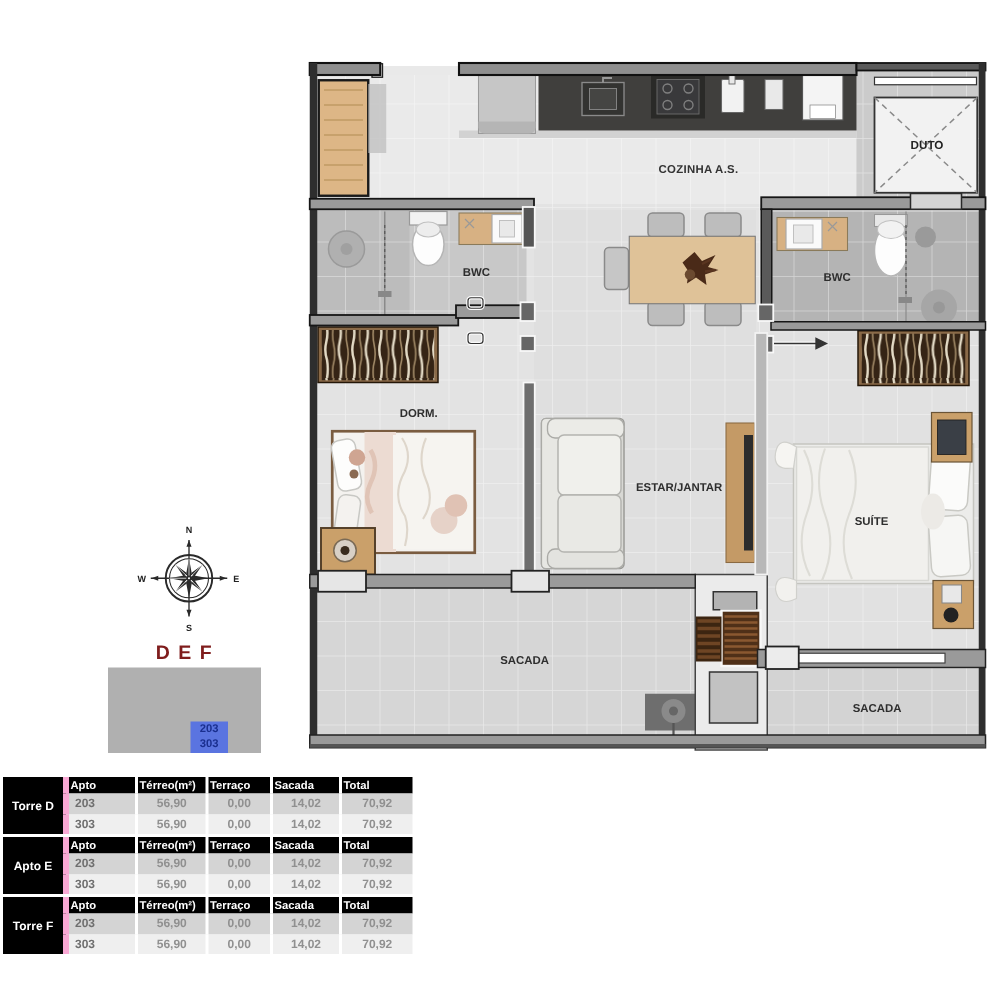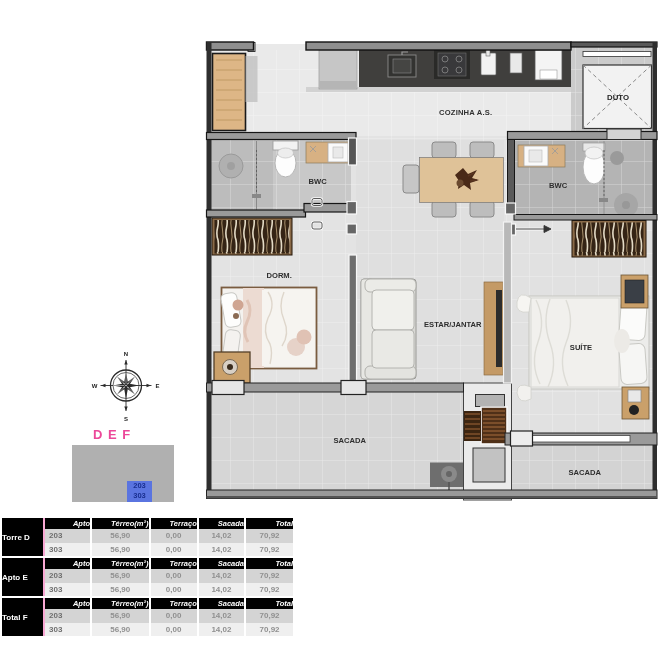--- a/index.html
+++ b/index.html
@@ -1,20 +1,20 @@
 <!DOCTYPE html>
 <html><head><meta charset="utf-8"><style>
 html,body{margin:0;padding:0;background:#fff;}
 #page{position:relative;width:665px;height:665px;font-family:"Liberation Sans",sans-serif;overflow:hidden;background:#fff;}
 svg text{font-family:"Liberation Sans",sans-serif;}
 .blk{position:absolute;left:2px;border-collapse:collapse;table-layout:fixed;}
 .blk th,.blk td{box-sizing:border-box;}
-.blk th{background:#000;color:#fff;font-size:7.5px;font-weight:bold;text-align:right;border-left:2px solid #fff;padding:0 0 0 19px;height:11px;font-style:italic;}
+.blk th{background:#000;color:#fff;font-size:7.5px;font-weight:bold;text-align:left;border-left:2px solid #fff;padding:0 0 0 1px;height:11px;}
 .blk td{font-size:8px;color:#909090;text-align:center;padding:0;height:13.5px;border-left:2px solid #fff;font-weight:bold;}
-.blk td.torre{background:#000;color:#fff;font-weight:bold;font-size:8px;width:42px;border-left:none;border-right:2px solid #f9a8d4;text-align:left;padding:0;}
+.blk td.torre{background:#000;color:#fff;font-weight:bold;font-size:8px;width:42px;border-left:none;border-right:4px solid #f9a8d4;text-align:center;padding:0;}
 .blk tr.odd td{background:#d4d4d4;}
 .blk tr.even td{background:#efefef;}
 .blk td.apto{text-align:left;padding-left:4px;font-weight:bold;color:#6e6e6e;}
 </style></head>
 <body>
 <div id="page">
 <svg width="665" height="665" viewBox="0 0 665 665" style="position:absolute;left:0;top:0;">
 <defs>
 <pattern id="tile" width="23" height="23" patternUnits="userSpaceOnUse">
 <path d="M0 0H23M0 0V23" stroke="#ffffff" stroke-width="1" opacity="0.45"></path>
@@ -233,21 +233,21 @@
 </g>
 <path d="M40 27.5 l0 13 M27 40.5 l13 0 M31 31.5 l9 9 M49 31.5 l-9 9 M31 49.5 l9 -9 M49 49.5 l-9 -9" stroke="#fff" stroke-width="0.5"></path>
 <circle cx="40" cy="40.5" r="1.8" fill="#2a2a2a"></circle>
 <circle cx="40" cy="40.5" r="0.7" fill="#fff"></circle>
 <text x="40" y="10.5" font-size="6" font-weight="bold" fill="#222" text-anchor="middle">N</text>
 <text x="40" y="75.5" font-size="6" font-weight="bold" fill="#222" text-anchor="middle">S</text>
 <text x="8.5" y="42.8" font-size="6" font-weight="bold" fill="#222" text-anchor="middle">W</text>
 <text x="71.5" y="42.8" font-size="6" font-weight="bold" fill="#222" text-anchor="middle">E</text>
 </svg>
 
-<div style="position:absolute;left:93px;top:427px;width:60px;text-align:left;font-size:13px;font-weight:bold;letter-spacing:1px;color:#ec4899;">D E F</div>
+<div style="position:absolute;left:93px;top:427px;width:60px;text-align:center;font-size:13px;font-weight:bold;letter-spacing:1px;color:#7f1d1d;">D E F</div>
 <div style="position:absolute;left:72px;top:445px;width:102px;height:57px;background:#b0b0b0;"></div>
 <div style="position:absolute;left:127px;top:481px;width:25px;height:21px;background:#5a74e0;color:#1a2f8f;font-size:7.5px;font-weight:bold;text-align:center;line-height:10px;">203<br>303</div>
 
 <table class="blk" style="top:518px;">
 <tbody>
         <tr>
           <td class="torre" rowspan="3">Torre D</td>
           <th style="width:47px;">Apto</th>
           <th style="width:47px;">Térreo(m²)</th>
           <th style="width:43px;">Terraço</th>
@@ -292,21 +292,21 @@
           <td>56,90</td>
           <td>0,00</td>
           <td>14,02</td>
           <td>70,92</td>
         </tr>
 </tbody>
     </table>
 <table class="blk" style="top:598px;">
 <tbody>
         <tr>
-          <td class="torre" rowspan="3">Total F</td>
+          <td class="torre" rowspan="3">Torre F</td>
           <th style="width:47px;">Apto</th>
           <th style="width:47px;">Térreo(m²)</th>
           <th style="width:43px;">Terraço</th>
           <th style="width:46px;">Sacada</th>
           <th style="width:48px;">Total</th>
         </tr>
 <tr class="odd">
           <td class="apto">203</td>
           <td>56,90</td>
           <td>0,00</td>

